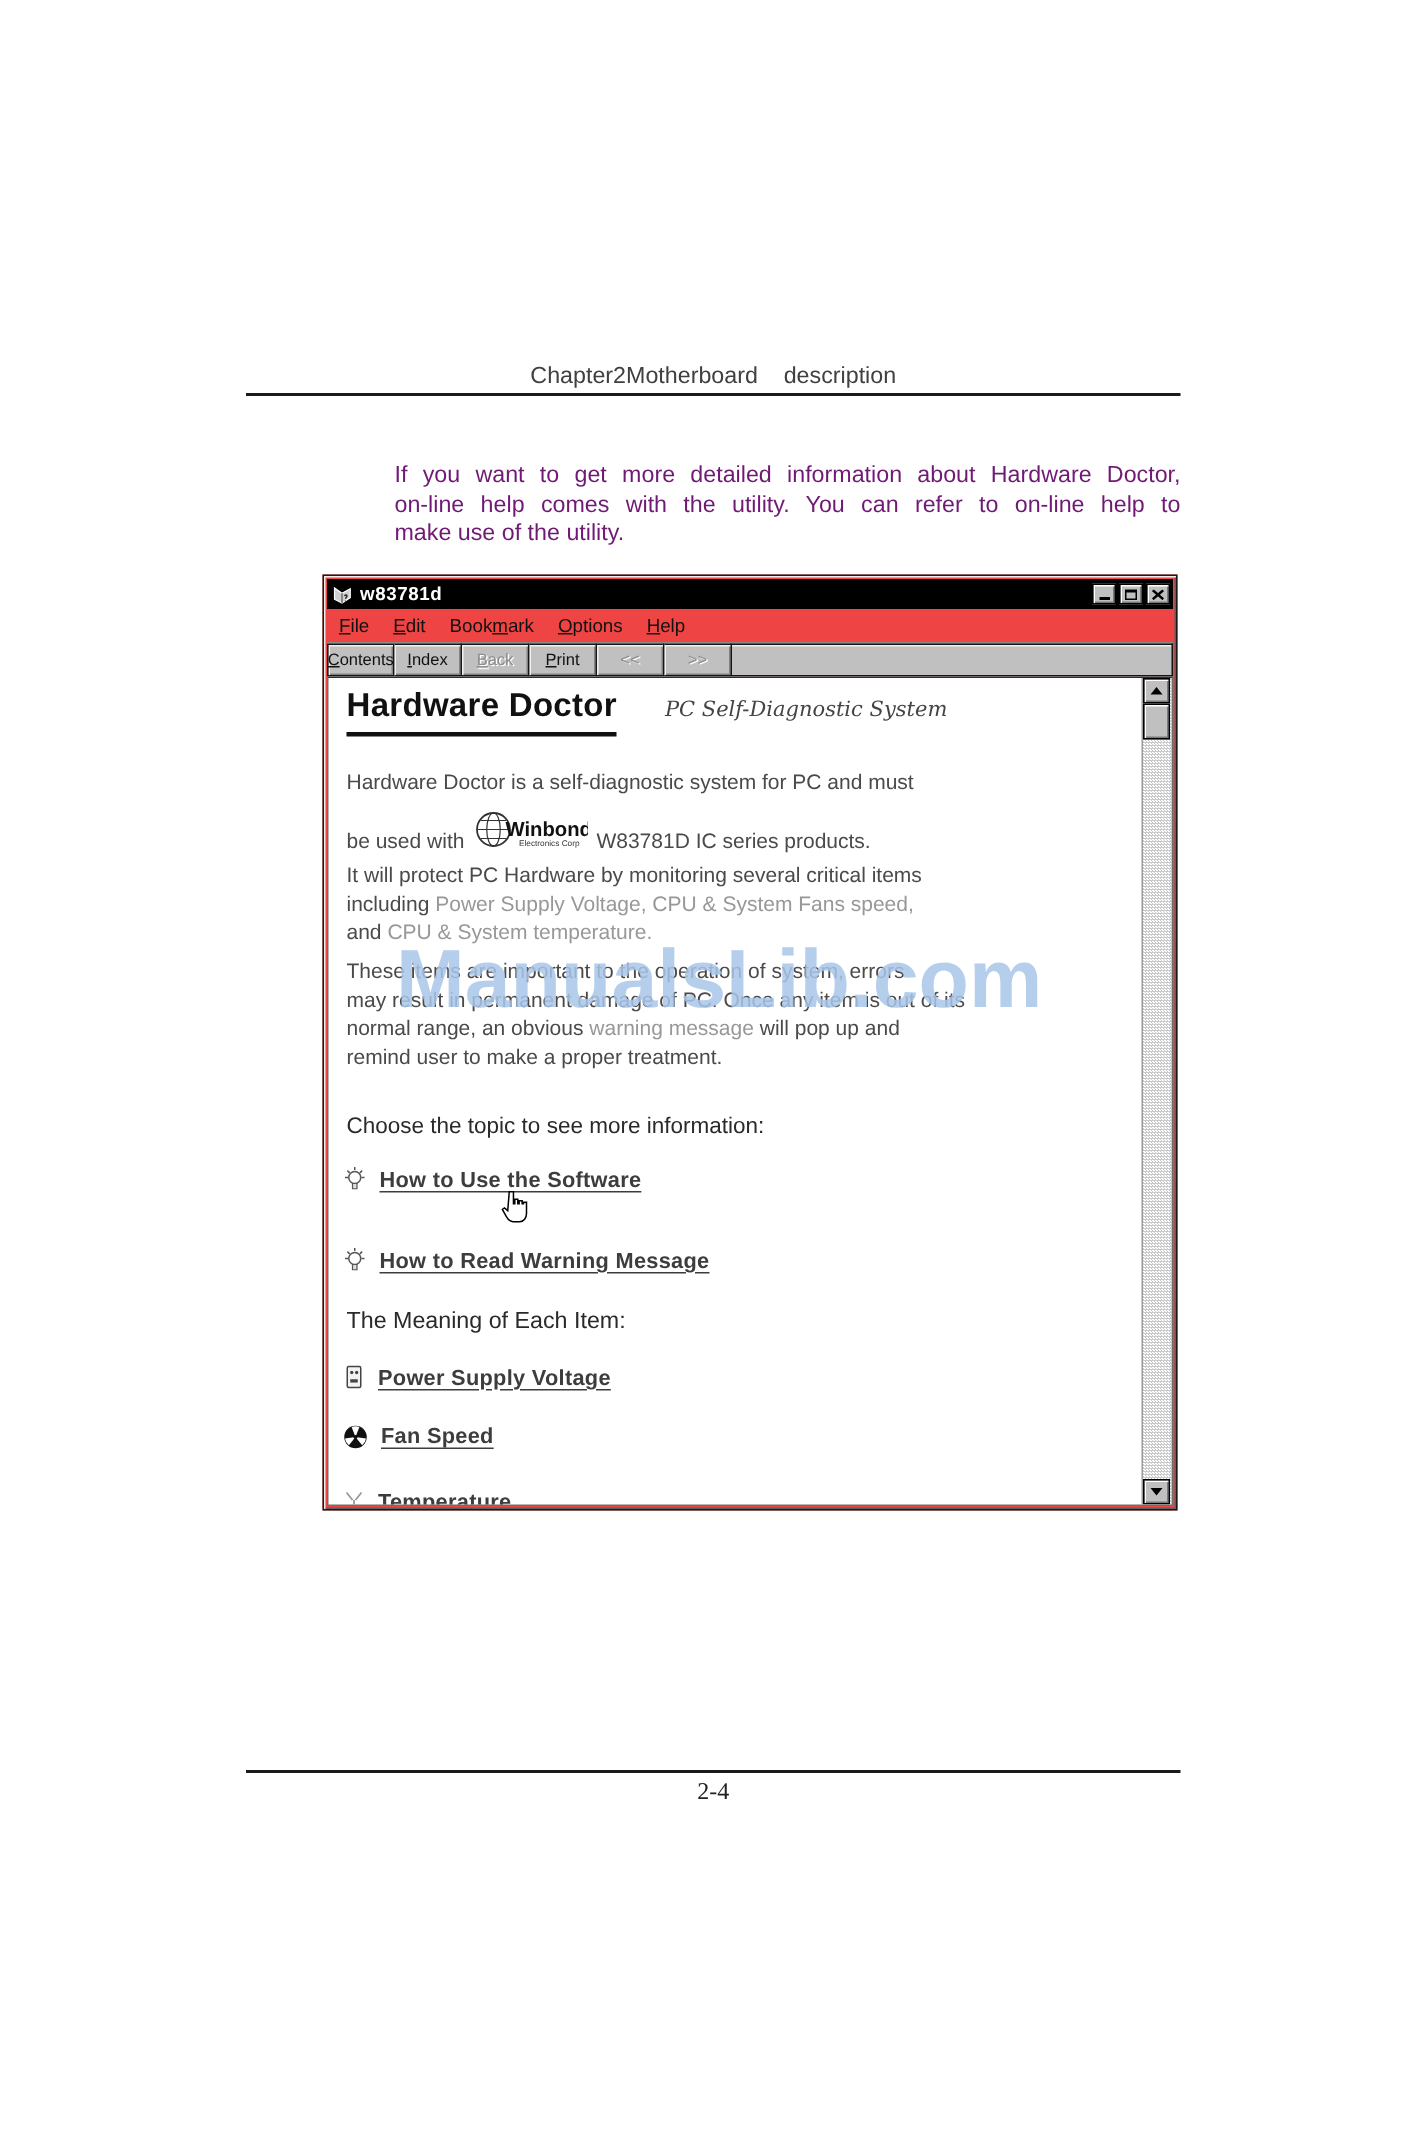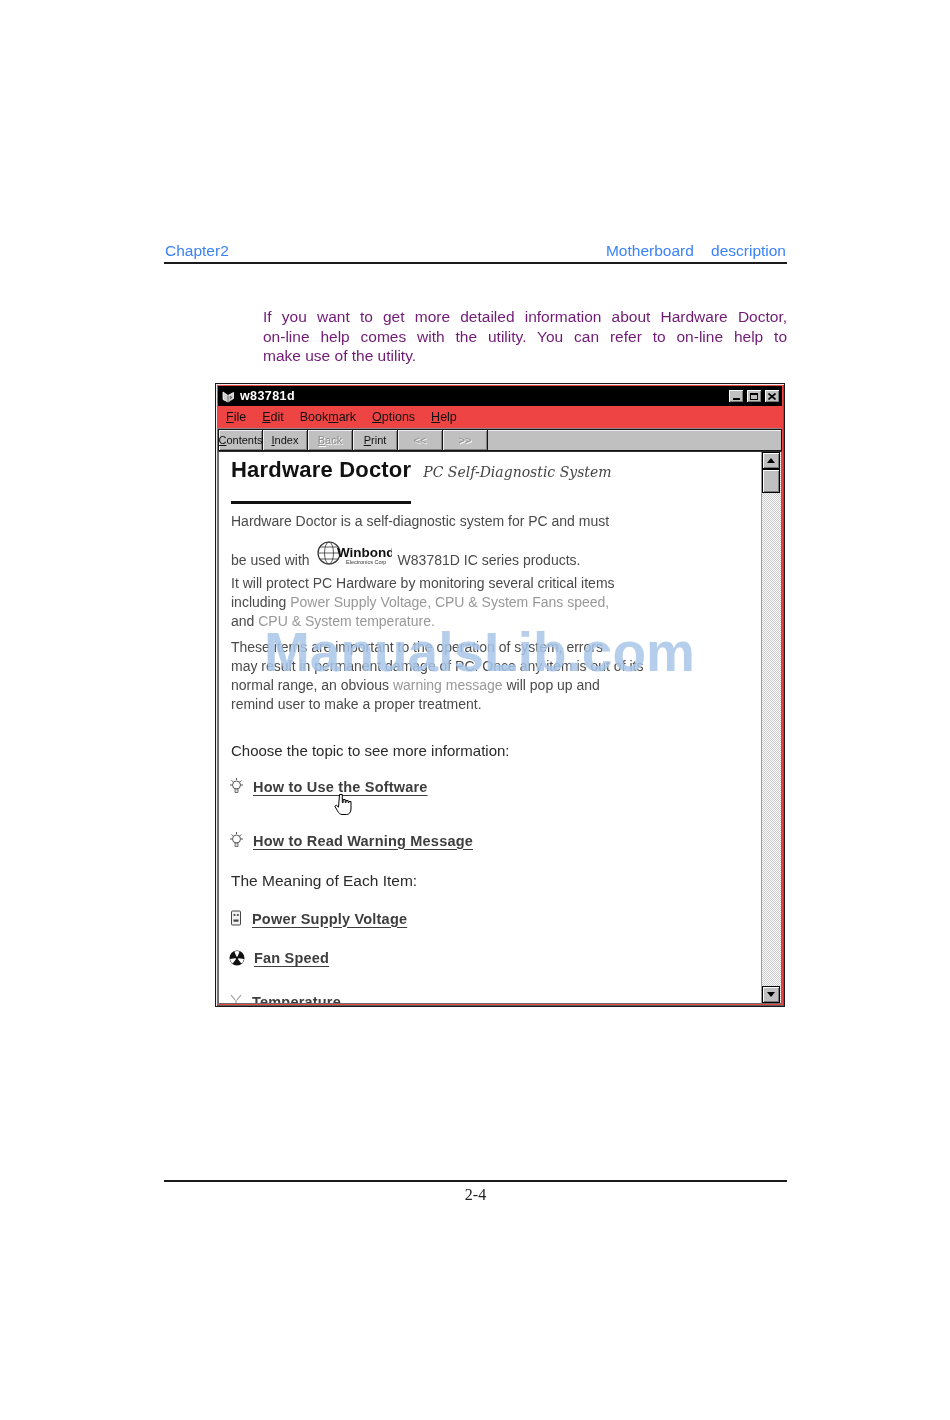--- a/index.html
+++ b/index.html
@@ -2,21 +2,21 @@
 <html><head>
 <meta charset="utf-8">
 <style>
   html,body{margin:0;padding:0;}
   body{
     width:950px;height:1420px;position:relative;background:#ffffff;
     font-family:"Liberation Sans", sans-serif;overflow:hidden;
   }
   
   .doc-header{position:absolute;left:165px;top:242px;width:621px;display:flex;
-    justify-content:space-between;font-size:15.5px;color:#3b82f6;}
+    justify-content:center;font-size:15.5px;color:#404040;}
   .hdr-right{white-space:pre;}
   .doc-header-rule{position:absolute;left:164px;top:262px;width:623px;height:2px;background:#1b1b1b;}
   .intro{position:absolute;left:263px;top:307px;width:524px;font-size:15.5px;
     line-height:19.5px;color:#701a75;}
   .intro .just{text-align:justify;text-align-last:justify;}
   .doc-footer-rule{position:absolute;left:164px;top:1180px;width:623px;height:2px;background:#1b1b1b;}
   .doc-footer{position:absolute;left:165px;top:1186px;width:621px;text-align:center;
     font-family:"Liberation Serif", serif;font-size:16px;color:#222;}
   
   .watermark{position:absolute;left:264px;top:620px;font-size:55px;font-weight:bold;
@@ -61,22 +61,22 @@
     box-shadow:inset 1px 1px 0 #fff, inset -1px -1px 0 #7a7a7a;}
   .tri-up{width:0;height:0;border-left:4px solid transparent;border-right:4px solid transparent;
     border-bottom:5px solid #000;}
   .tri-down{width:0;height:0;border-left:4px solid transparent;border-right:4px solid transparent;
     border-top:5px solid #000;}
   
   .blk{position:absolute;left:12px;right:30px;}
   .pline{line-height:19px;}
   .h-row{position:absolute;left:12px;top:5px;display:flex;align-items:baseline;}
   .h-title{font-size:22px;font-weight:bold;color:#111;border-bottom:3px solid #111;
-    padding-bottom:18px;letter-spacing:.2px;}
-  .h-sub{font-family:"DejaVu Serif", serif;font-style:italic;font-size:14px;color:#444;margin-left:12px;}
+    padding-bottom:5px;letter-spacing:.2px;}
+  .h-sub{font-family:"DejaVu Serif", serif;font-style:italic;font-size:14px;color:#444;margin-left:32px;}
   .logo-line{display:flex;align-items:flex-end;gap:6px;height:36px;}
   .gray{color:#989898;}
   .prompt{font-size:15px;color:#2a2a2a;}
   .link-row{position:absolute;left:10px;display:flex;align-items:center;gap:9px;}
   .hlink{font-size:14.5px;font-weight:bold;color:#3d3d3d;text-decoration:underline;
     text-underline-offset:3px;letter-spacing:.2px;cursor:pointer;}
   .hand{position:absolute;left:114px;top:341px;z-index:5;}
   .icon{display:inline-flex;flex:0 0 auto;}
 </style>
 </head>

